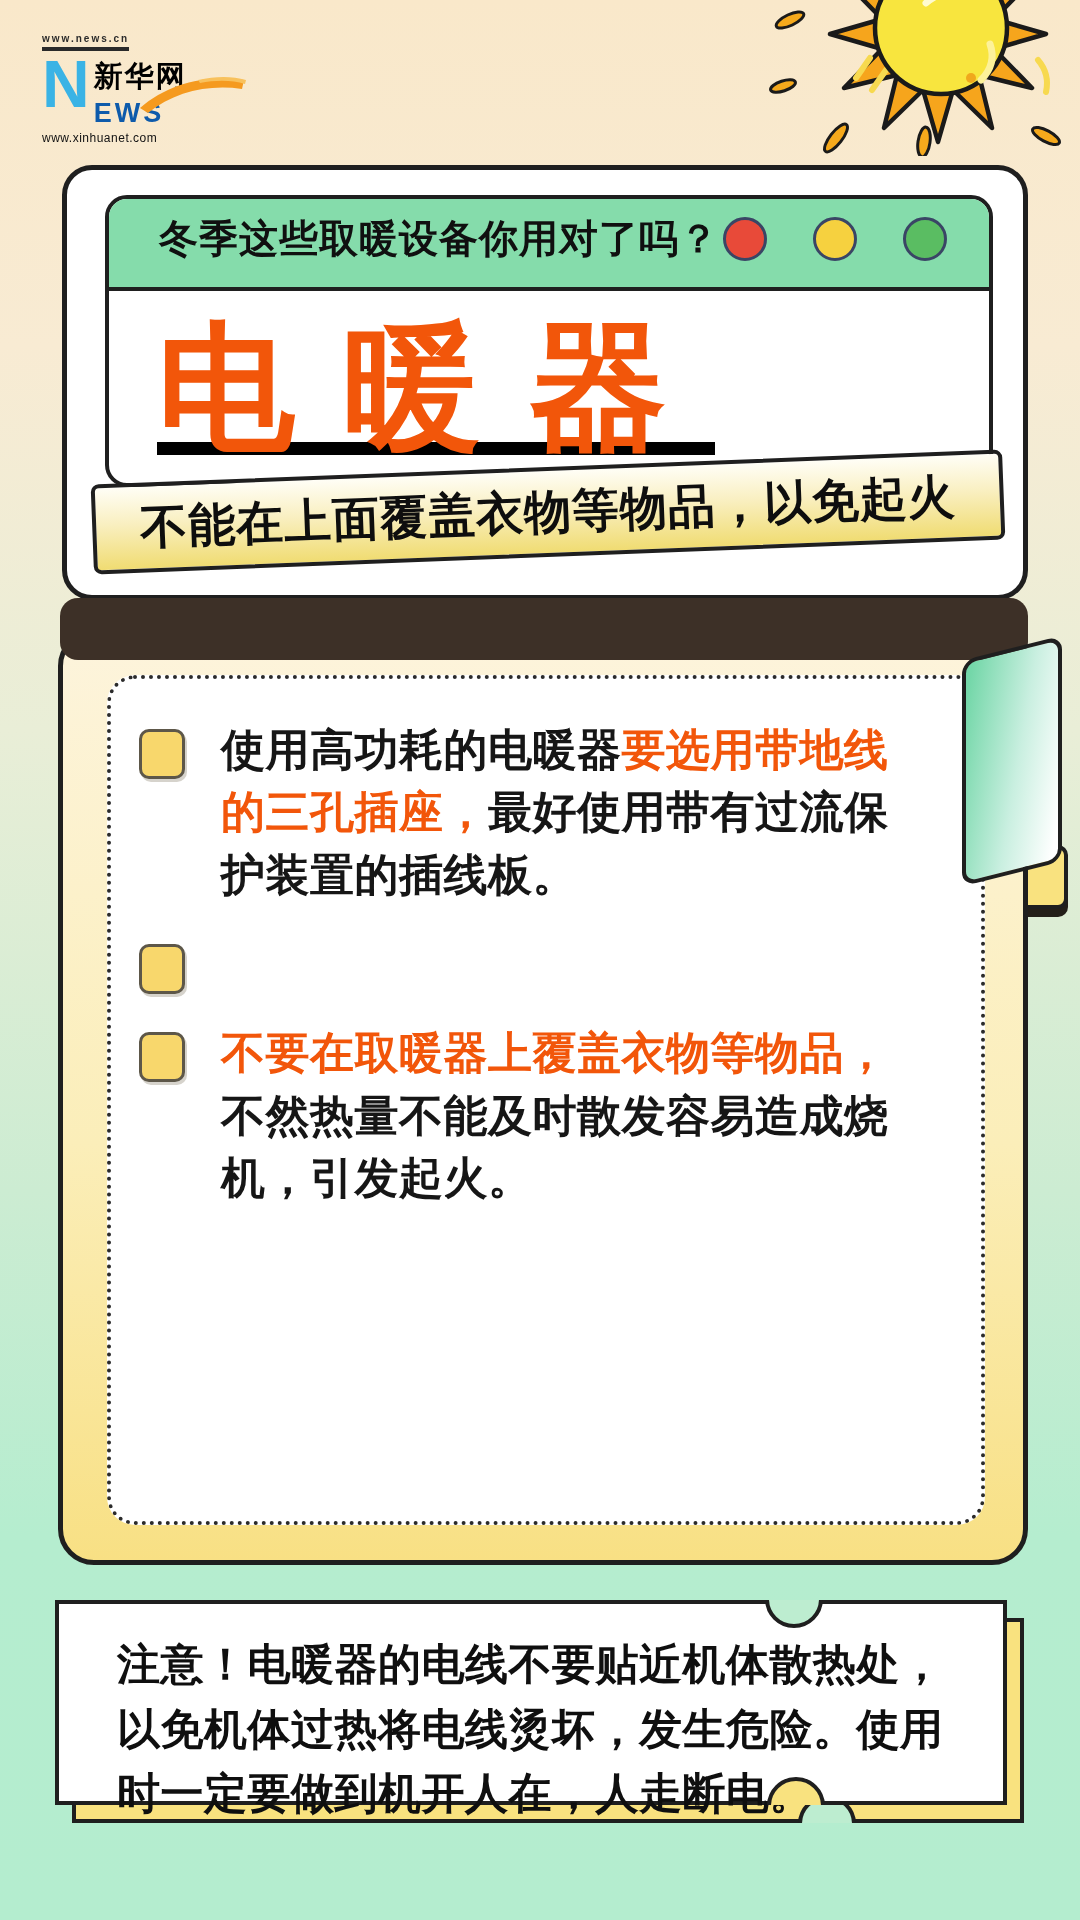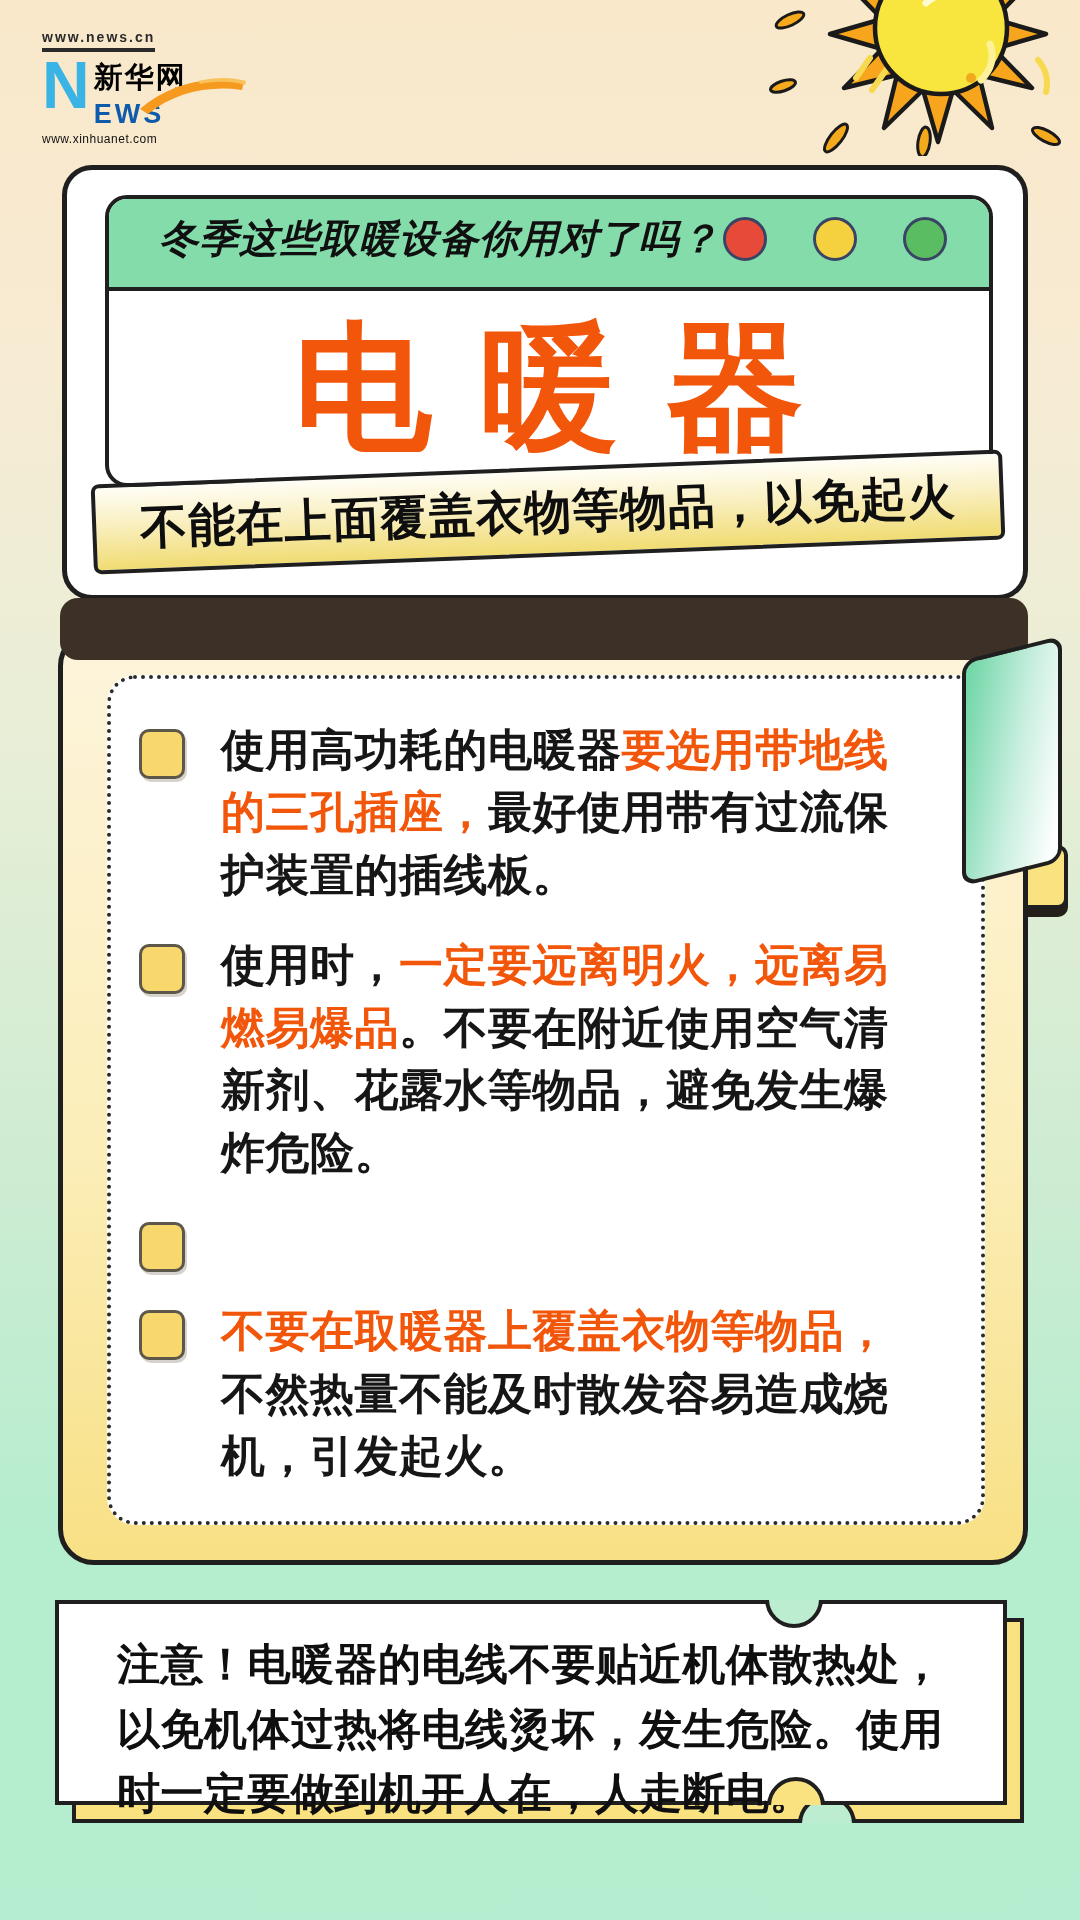--- a/index.html
+++ b/index.html
@@ -4,41 +4,41 @@
 <style>
   * { margin:0; padding:0; box-sizing:border-box; }
   html,body { width:1080px; height:1920px; }
   body {
     position:relative; overflow:hidden;
     font-family:"Liberation Sans","DejaVu Sans",sans-serif;
     background:linear-gradient(180deg,#f9e8ca 0%,#f8ebd3 18%,#e9eed7 38%,#ccecd2 62%,#b5edcf 80%,#b4edcf 100%);
   }
   
   .logo { position:absolute; left:42px; top:28px; z-index:5; }
-  .logo .url-top{ display:inline-block; font-size:14px; font-weight:700; letter-spacing:2px; color:#2a2a2a; border-bottom:4px solid #2a2a2a; padding-bottom:3px; }
+  .logo .url-top{ display:inline-block; font-size:10px; font-weight:700; letter-spacing:2px; color:#2a2a2a; border-bottom:4px solid #2a2a2a; padding-bottom:3px; }
   .logo-row { display:flex; margin-top:3px; position:relative; }
   .logo-n { font-size:66px; line-height:.92; font-weight:900; color:#3ab3e5; letter-spacing:-2px; }
   .logo-col { margin-left:6px; position:relative; }
   .logo-cn { font-size:29px; font-weight:900; color:#000; letter-spacing:2px; margin-top:3px; }
   .logo-ews { font-size:27px; font-weight:900; color:#0e5bab; letter-spacing:3px; margin-top:1px; }
   .swoosh { position:absolute; left:44px; top:18px; }
   .logo .url-bottom{ display:block; font-size:12px; font-weight:400; color:#111; margin-top:2px; letter-spacing:.5px; }
   
   .sun { position:absolute; top:-14px; right:-8px; z-index:1; }
   
   .browser-card { position:absolute; left:62px; top:165px; width:966px; height:435px;
     background:#fff; border:5px solid #1f1f1f; border-radius:30px; z-index:2; }
   .window { position:absolute; left:38px; top:25px; width:888px; height:292px;
     border:4px solid #1f1f1f; border-radius:22px; overflow:hidden; background:#fff; }
   .window-header { height:92px; background:#85dcab; border-bottom:4px solid #1f1f1f;
-    display:flex; align-items:center; padding:0 42px 8px 50px;font-style:italic; }
+    display:flex; align-items:center; padding:0 42px 8px 50px; }
   .window-title { font-size:39px; font-weight:800; color:#101010; letter-spacing:1px; flex:1; }
   .dots { display:flex; gap:46px; }
   .dot { width:44px; height:44px; border-radius:50%; border:3px solid #3a4565; }
-  .window-body { height:192px; display:flex; align-items:center; justify-content:center; }
+  .window-body { height:192px; display:flex; align-items:center; justify-content:flex-start;text-decoration:underline; }
   .big-heading { font-size:138px; font-weight:900; color:#f2560a; letter-spacing:48px; padding-left:48px; line-height:1; }
   
   .banner { position:absolute; left:92px; top:467px; width:912px; height:90px; z-index:10;
     transform:rotate(-2.2deg); background:linear-gradient(180deg,#fffef6 0%,#f9efc0 45%,#f0dc72 100%);
     border:4px solid #1f1f1f; border-radius:8px; display:flex; align-items:center; justify-content:center; }
   .banner-text { font-size:47px; font-weight:800; color:#0e0e0e; letter-spacing:1px; }
   
   .spine { position:absolute; left:60px; top:598px; width:968px; height:62px;
     background:#3d3027; border-radius:18px; z-index:4; }
   
@@ -135,24 +135,20 @@
 
 <div class="side-tab"></div>
 <div class="tip-card">
   <div class="tips-panel">
       <div class="tip-row">
         <div class="tip-check"></div>
         <div class="tip-text"><span style="color: rgb(22, 22, 22);">使用高功耗的电暖器</span><span style="color: rgb(242, 86, 10);">要选用带地线的三孔插座，</span><span style="color: rgb(22, 22, 22);">最好使用带有过流保护装置的插线板。</span></div>
       </div>
       <div class="tip-row">
         <div class="tip-check"></div>
-        <div class="tip-text"><span style="color: rgb(22, 22, 22);">使用时，</span><span style="color: rgb(242, 86, 10);">一定要远离明火，远离易燃易爆品</span><span style="color: rgb(22, 22, 22);">。不要在附近使用空气清新剂、花露水等物品，避免发生爆炸危险。</span></div>
-      </div>
-      <div class="tip-row">
-        <div class="tip-check"></div>
       </div>
       <div class="tip-row">
         <div class="tip-check"></div>
         <div class="tip-text"><span style="color: rgb(242, 86, 10);">不要在取暖器上覆盖衣物等物品，</span><span style="color: rgb(22, 22, 22);">不然热量不能及时散发容易造成烧机，引发起火。</span></div>
       </div>
     </div>
 </div>
 <div class="flap"></div>
 
 <div class="note-shadow">

